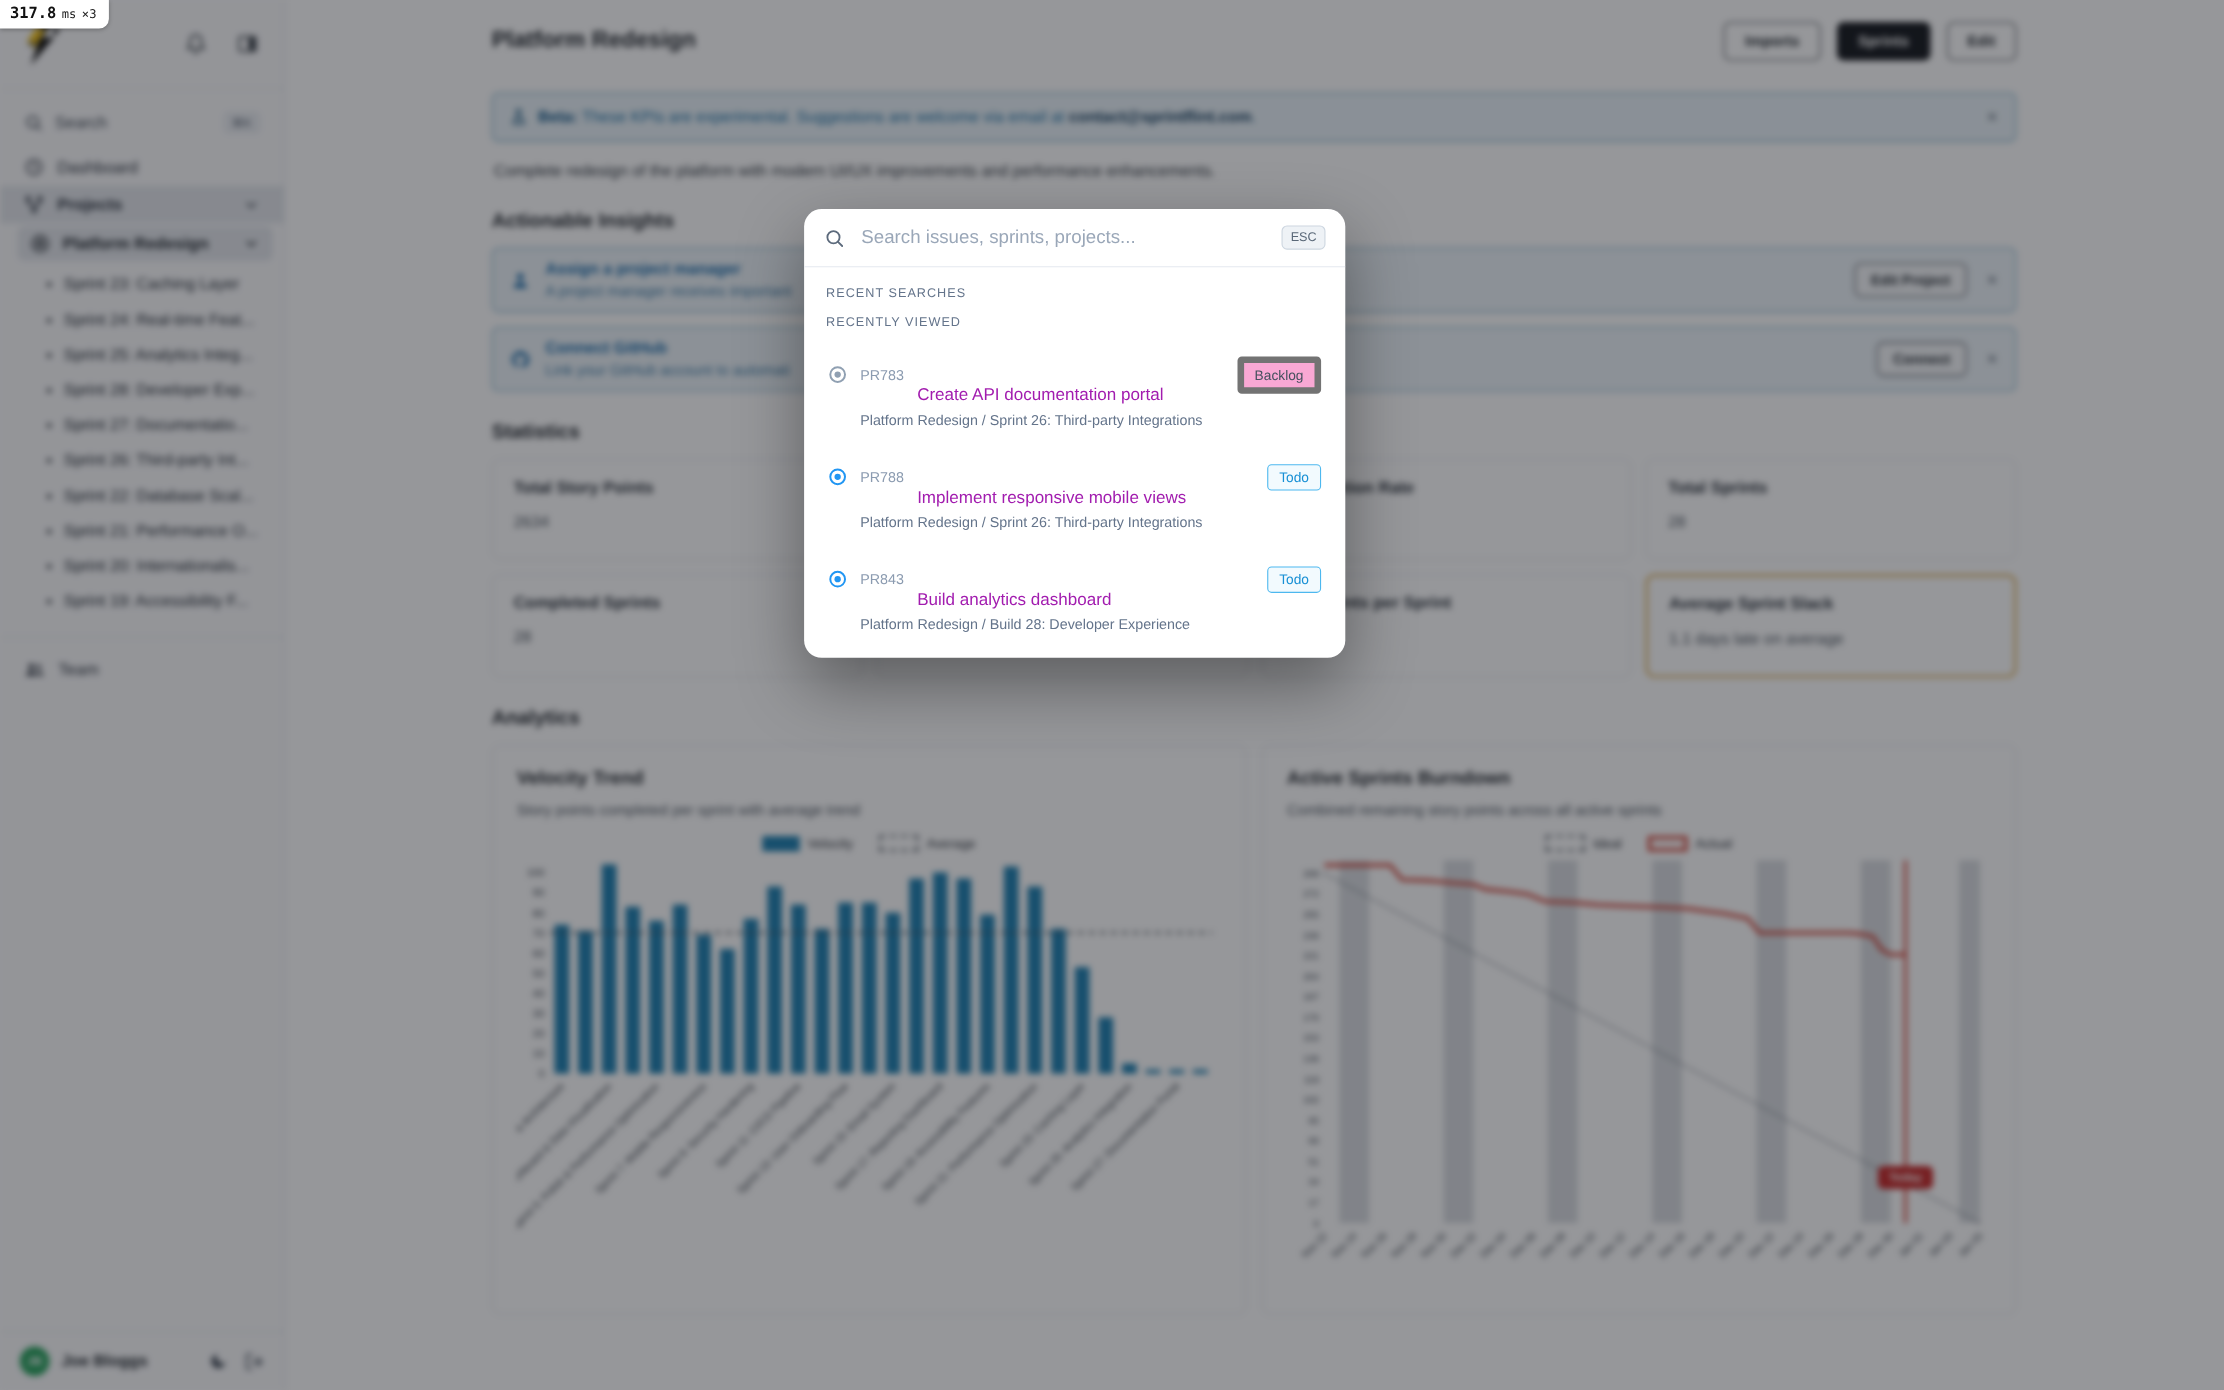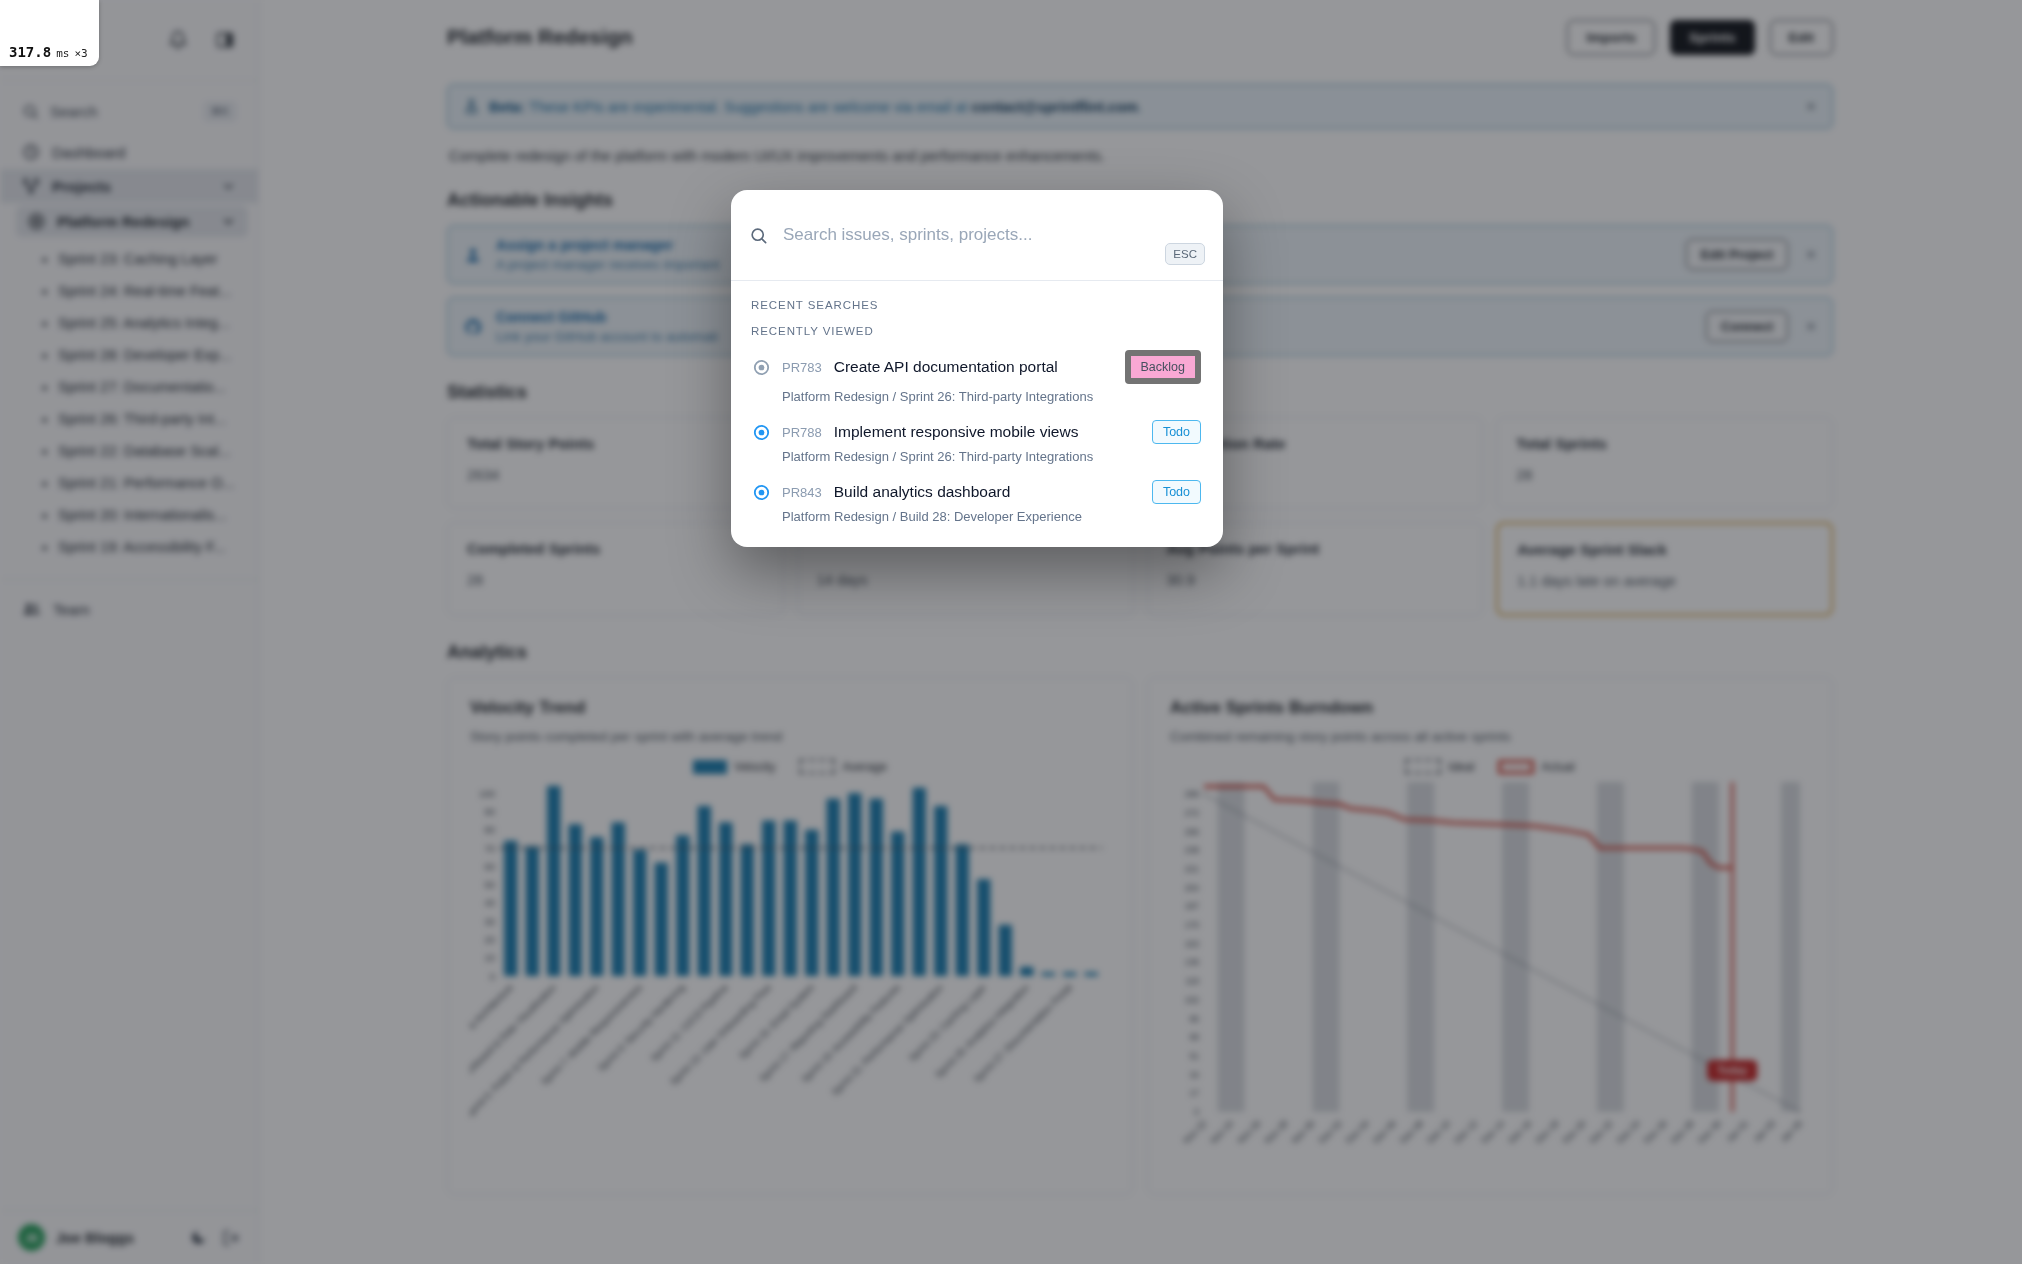--- a/index.html
+++ b/index.html
@@ -4,21 +4,21 @@
 <style>
   html,body{margin:0;padding:0;background:#444;font-family:"Liberation Sans",sans-serif;}
   .stage{position:relative;width:2022px;height:1264px;overflow:hidden;background:#fff;}
   
   .app{position:absolute;inset:0;background:#fff;filter:blur(3px);}
   .dim{position:absolute;inset:0;background:rgba(16,19,24,0.44);z-index:20;}
   
   .perf-badge{position:absolute;top:0;left:0;z-index:60;background:#fff;border-radius:0 0 9px 0;
     padding:4px 11px 6px 9px;font-family:"DejaVu Sans Mono",monospace;color:#111;
     box-shadow:0 1px 4px rgba(0,0,0,.25);display:flex;align-items:baseline;gap:5px;}
-  .perf-val{font-size:14px;font-weight:700;margin-top:40px;}
+  .perf-val{font-size:14px;font-weight:700;}
   .perf-unit{font-size:11px;color:#222;}
   .perf-mult{font-size:11px;color:#222;}
   
   .sidebar{position:absolute;left:0;top:0;bottom:0;width:258px;background:#fbfbfc;border-right:1px solid #e2e5e9;display:flex;flex-direction:column;}
   .sb-top{height:80px;display:flex;align-items:center;justify-content:space-between;padding:0 22px;border-bottom:1px solid #e8eaee;flex:none;}
   .sb-top-icons{display:flex;gap:26px;align-items:center;color:#31383f;}
   .sb-search{display:flex;align-items:center;gap:11px;margin:15px 12px 8px;padding:6px 10px;color:#414a55;font-size:15px;}
   .kbd{margin-left:auto;background:#eceff3;border:1px solid #dde2e8;border-radius:4px;font-size:11px;padding:2px 6px;color:#5a6472;}
   .sb-item{display:flex;align-items:center;gap:12px;padding:8px 22px;font-size:15px;color:#2a313c;cursor:default;}
   .sb-item .chev{margin-left:auto;color:#3c434c;}
@@ -65,32 +65,32 @@
   .leg{display:flex;align-items:center;gap:7px;}
   .sw-bar{width:34px;height:14px;background:#1d7fb0;display:inline-block;}
   .sw-dash{width:32px;height:11px;border:2px dashed #6e747c;display:inline-block;background:#fff;}
   .sw-line{width:30px;height:8px;border:3px solid #cf3a2d;display:inline-block;background:#fff;}
   
   .modal{position:absolute;left:731px;top:190px;width:492px;z-index:40;background:#fff;border-radius:16px;
     box-shadow:0 24px 60px rgba(0,0,0,.38);overflow:hidden;}
   .m-input-row{display:flex;align-items:center;gap:13px;padding:15px 18px;border-bottom:1px solid #e6eaf0;color:#5c6a7c;}
   .m-input{border:none;outline:none;flex:1;font-size:17px;color:#2c3644;font-family:inherit;background:transparent;}
   .m-input::placeholder{color:#9aa7b8;}
-  .esc{border:1px solid #cdd6e0;background:#eef2f6;border-radius:5px;font-size:11.5px;color:#5a6878;padding:4px 7px;flex:none;margin-top:38px;}
+  .esc{border:1px solid #cdd6e0;background:#eef2f6;border-radius:5px;font-size:11.5px;color:#5a6878;padding:4px 7px;flex:none;}
   .m-body{padding:4px 20px 14px;}
   .m-label{font-size:11.5px;font-weight:400;color:#64748b;letter-spacing:.08em;margin:14px 0 6px;}
   .m-row{display:flex;align-items:center;gap:15px;padding:10px 2px;font-size:15px;color:#333c48;}
   .m-row .hicon{color:#64748b;display:flex;}
   .v-row{padding:7px 2px 0;}
   .v-main{display:flex;align-items:center;gap:12px;}
   .status-icon{display:flex;flex:none;}
   .status-icon.v-gray{color:#90a0b2;}
   .status-icon.v-blue{color:#2196f3;}
   .v-id{color:#8b9bb0;font-size:13px;flex:none;}
-  .v-title{color:#0f172a;font-size:15.5px;white-space:nowrap;overflow:hidden;}
+  .v-title{color:#a21caf;font-size:15.5px;white-space:nowrap;overflow:hidden;margin-top:39px;}
   .item-badge{margin-left:auto;font-size:12.5px;padding:4px 10px;border-radius:4px;flex:none;}
   .item-badge.v-gray{color:#46505f;border:6px solid #737373;background:#f9a8d4;}
   .item-badge.v-blue{color:#1890d5;border:1px solid #4db8ef;background:#f2fafe;}
   .v-path{margin:5px 0 9px 29px;font-size:13px;color:#64748b;}
   svg{display:block;}
 </style>
 </head>
 <body>
 
 <div class="stage">

